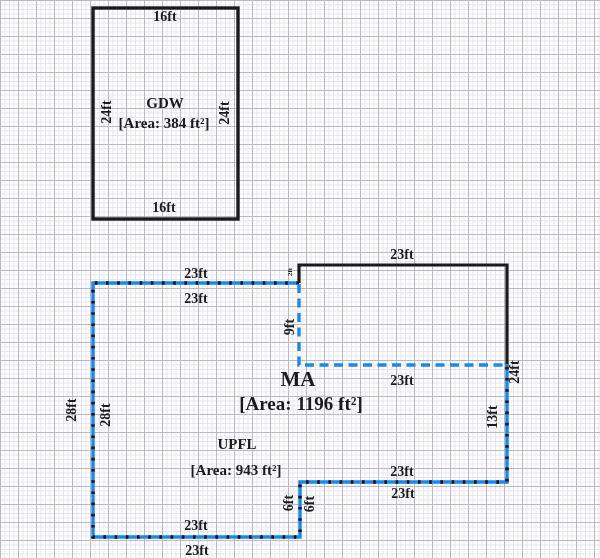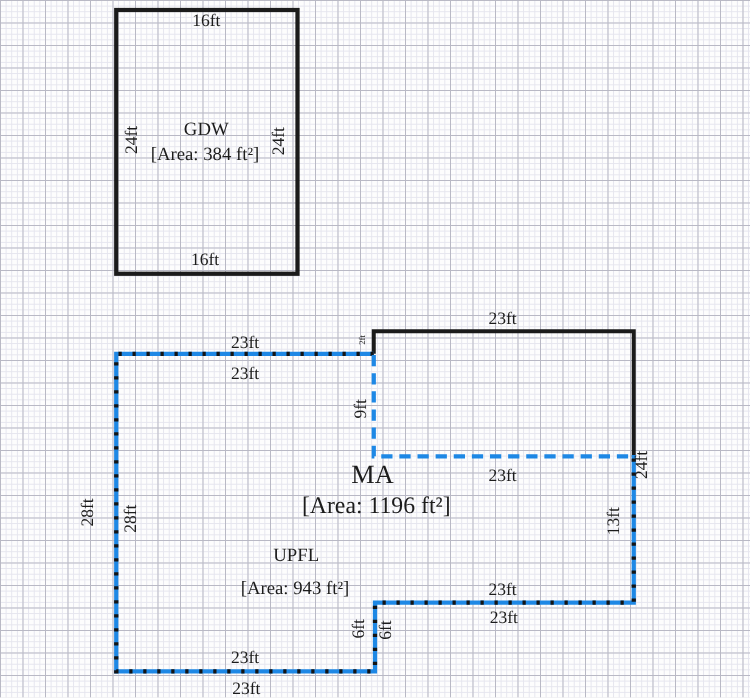--- a/index.html
+++ b/index.html
@@ -8,20 +8,21 @@
     position:relative;
     width:600px;height:558px;
     overflow:hidden;
     background-color:#fdfdfd;
     background-image:
       linear-gradient(to right, #b9b9c5 1px, transparent 1px),
       linear-gradient(to bottom, #b9b9c5 1px, transparent 1px),
       linear-gradient(to right, #e5e5ee 1px, transparent 1px),
       linear-gradient(to bottom, #e5e5ee 1px, transparent 1px);
     background-size: 18px 18px, 18px 18px, 4.5px 4.5px, 4.5px 4.5px;
+    font-weight: bold;
   }
   svg{position:absolute;left:0;top:0;}
   text{fill:#1c1c1c;}
   .dim{font-size:14px;}
   .dim-tiny{font-size:7px;}
   .room-name{font-size:15px;}
   .room-area{font-size:15px;}
   .ma-name{font-size:21px;}
   .ma-area{font-size:19px;}
 </style>

